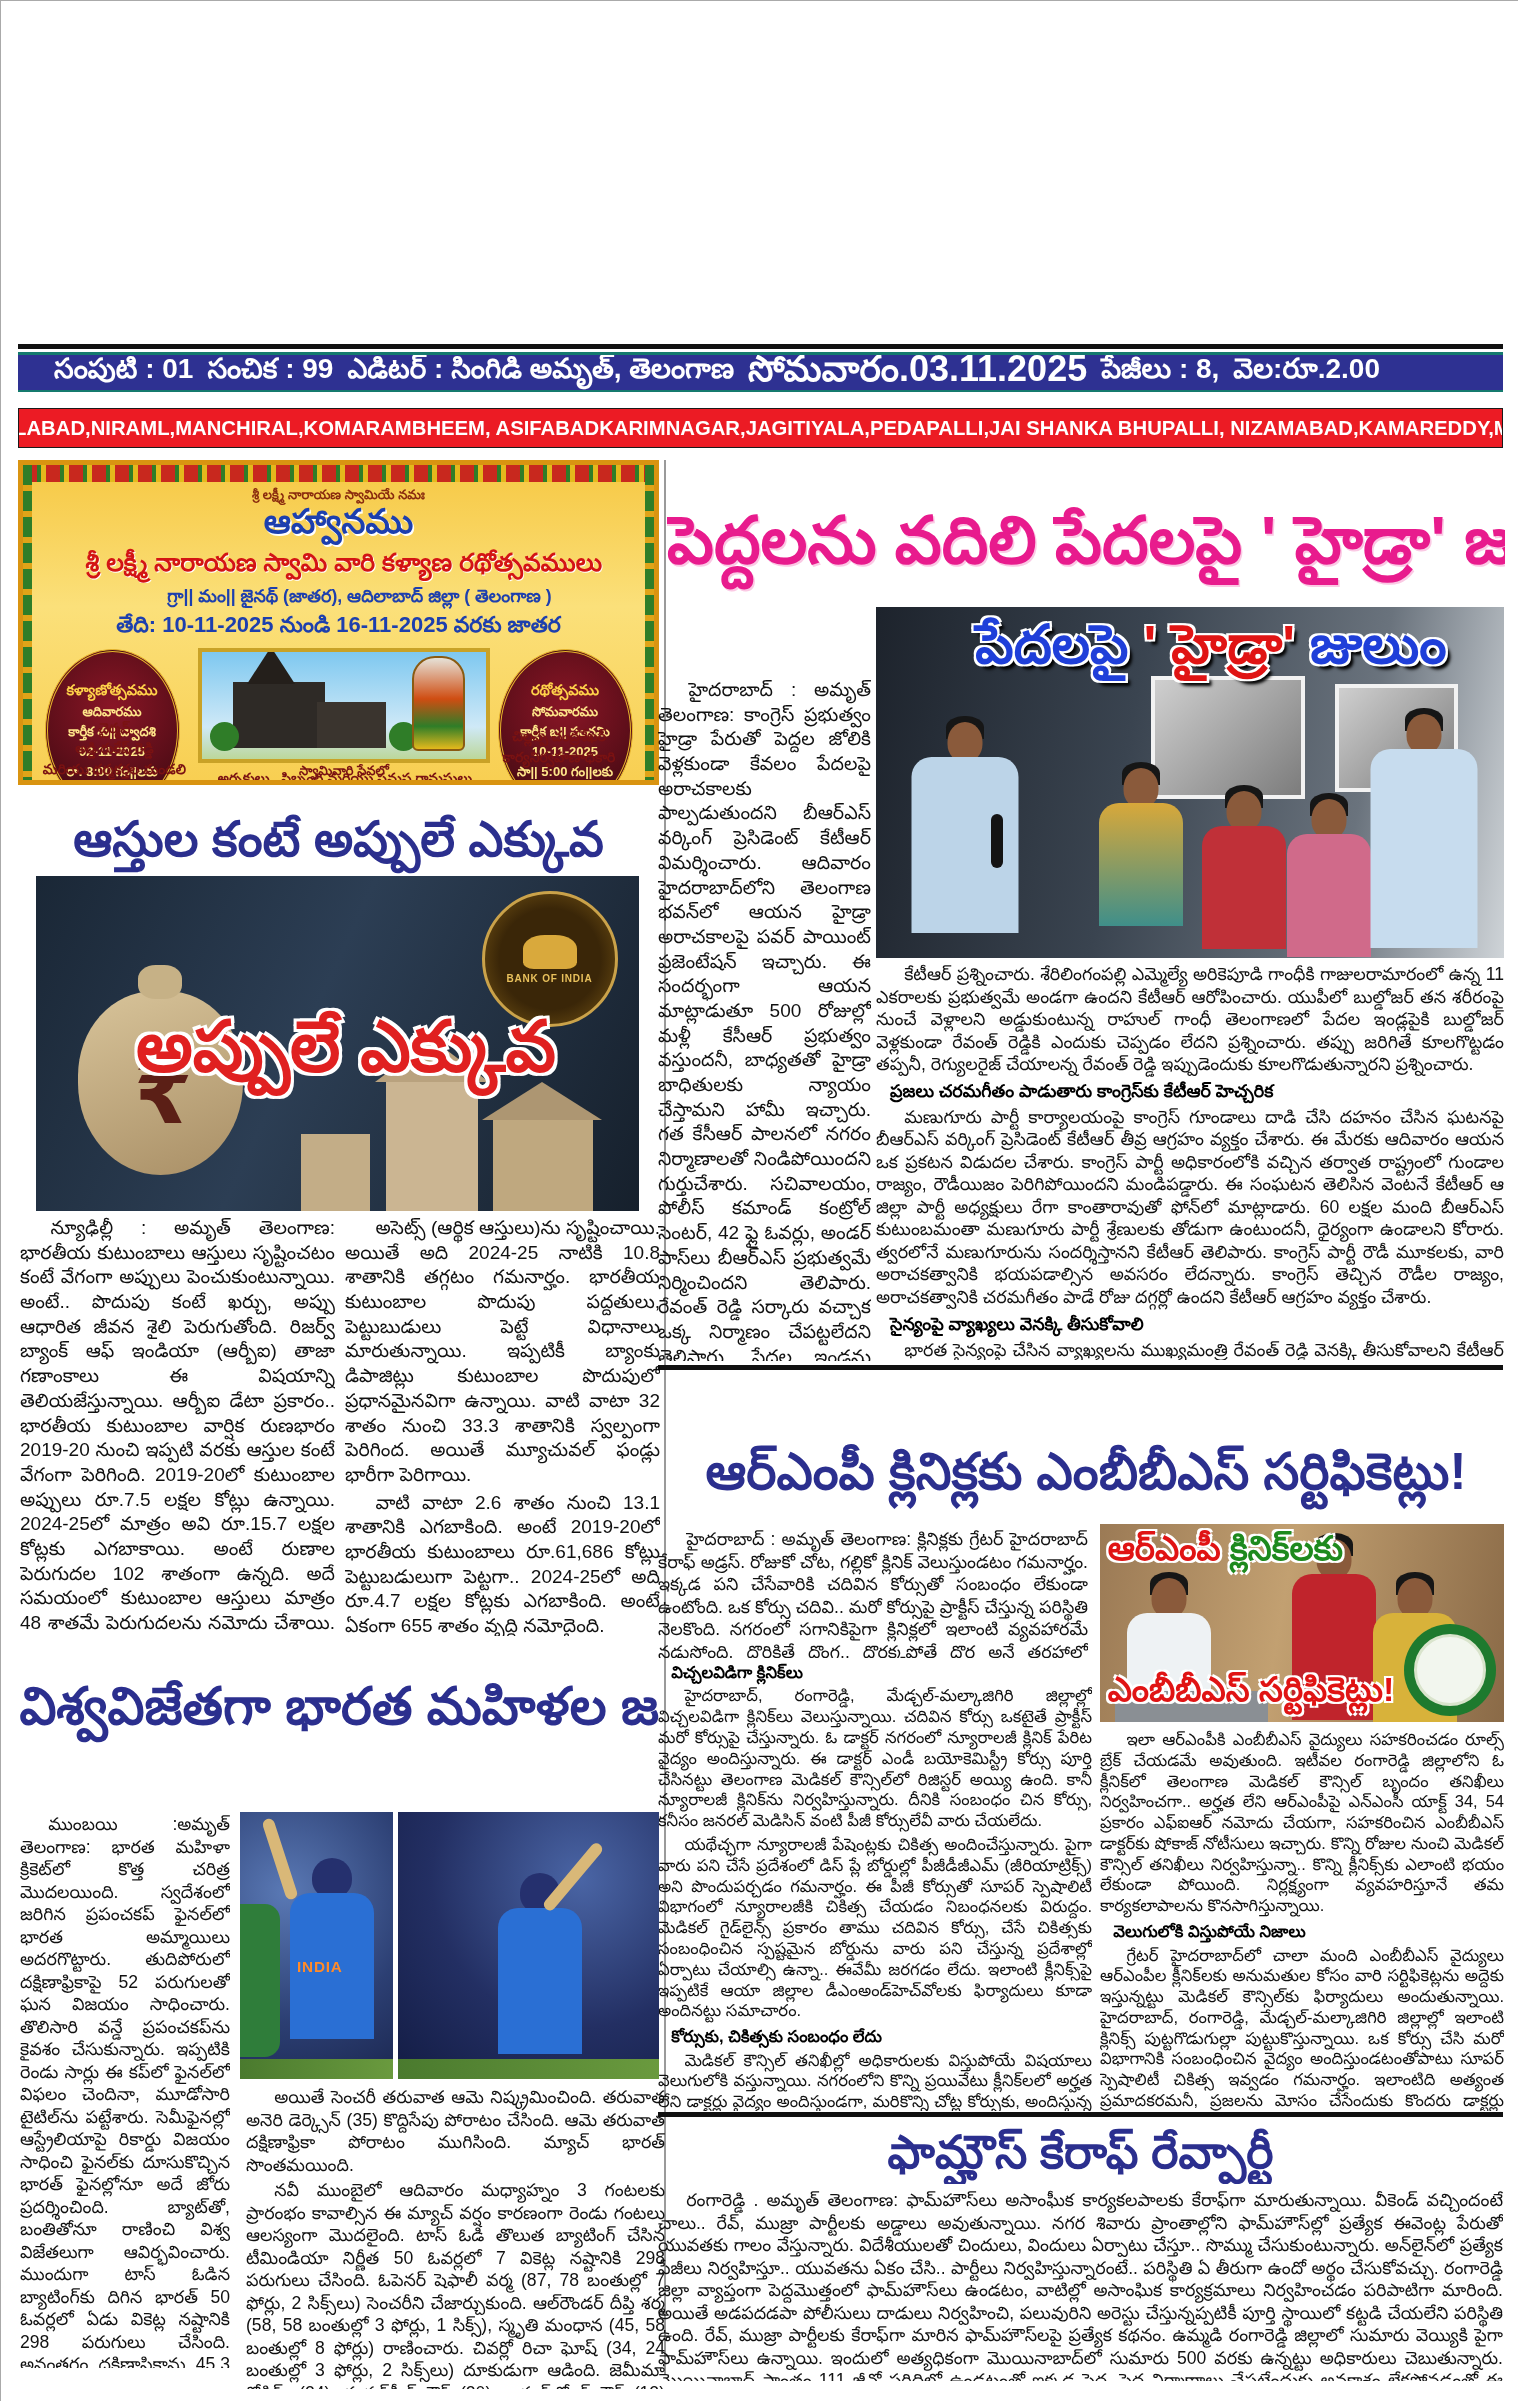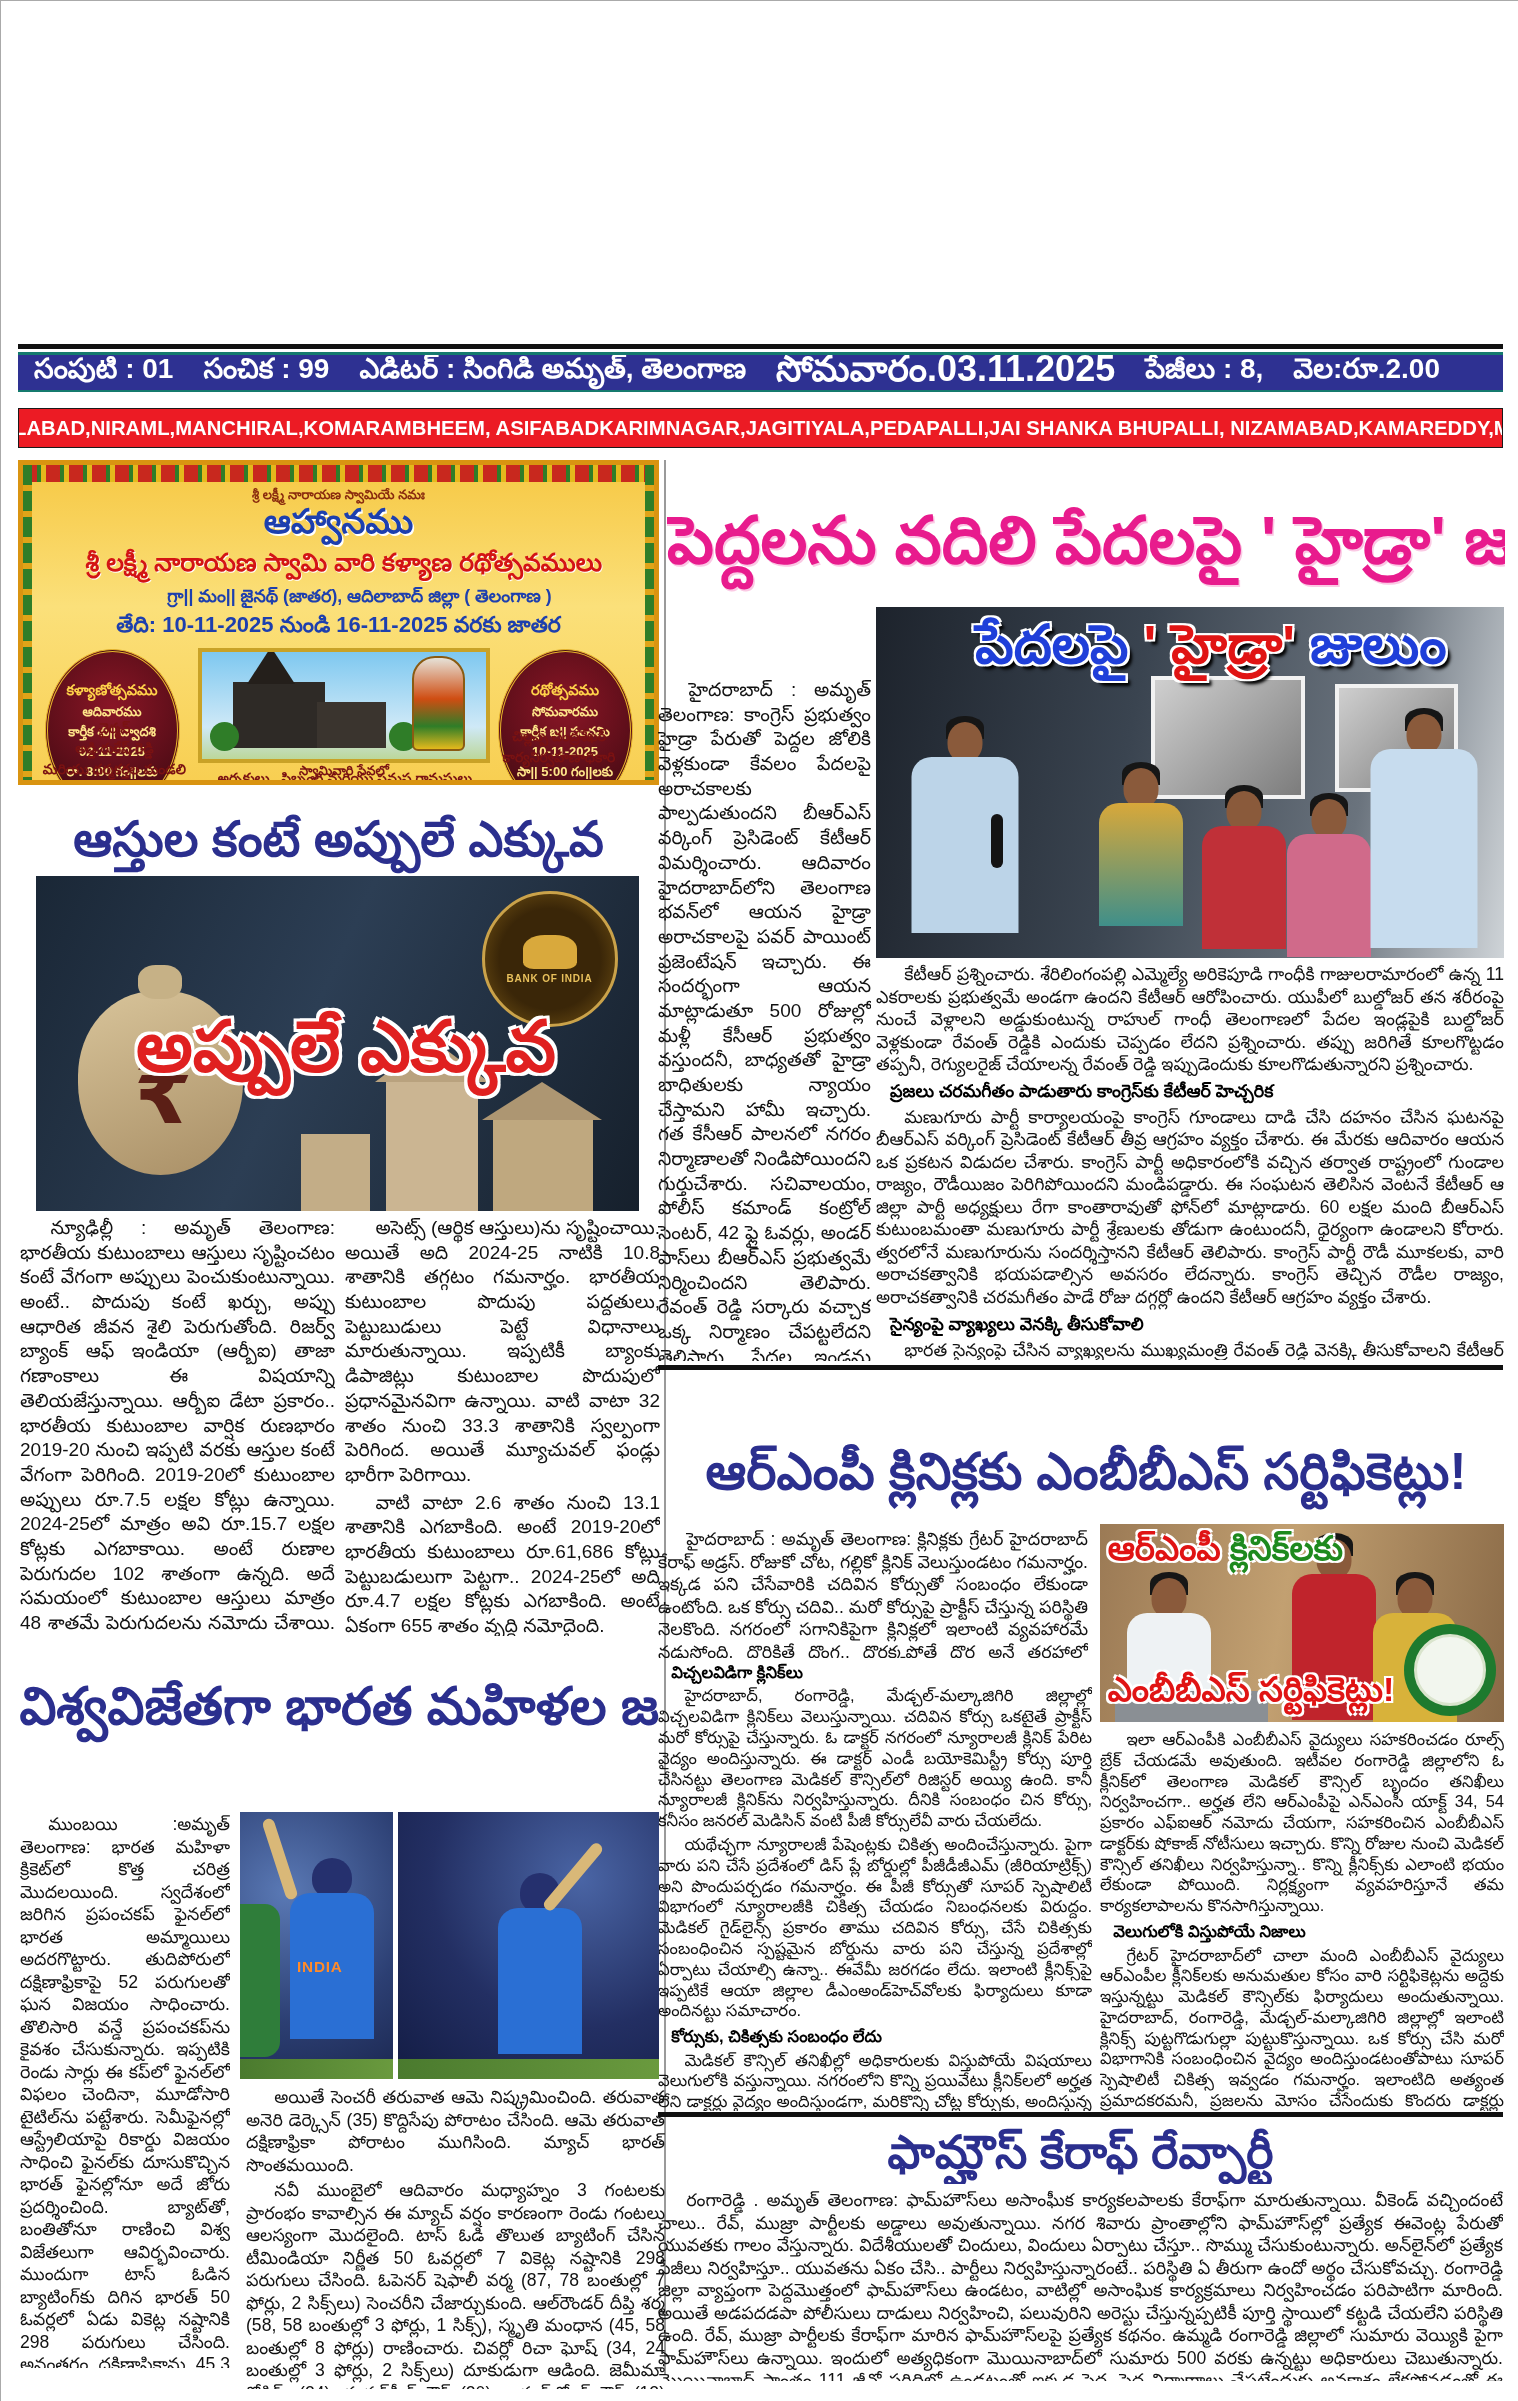--- a/index.html
+++ b/index.html
@@ -14,21 +14,21 @@
   .logo .l-a{left:14px;top:-7.7px;font-size:165px;}
   .logo .l-t{left:42px;top:58px;font-size:165px;}
   .mh-title{position:absolute;left:192px;top:46px;width:1266px;text-align:center;font-weight:bold;font-size:117px;line-height:1.6;
     color:#e01c22;white-space:nowrap;
     text-shadow:-3.8px -3.8px 0 #fff,3.8px -3.8px 0 #fff,-3.8px 3.8px 0 #fff,3.8px 3.8px 0 #fff,7px 7px 0 #38a33c;}
   .badge{position:absolute;left:606px;top:247px;width:658px;height:66px;background:#3a3aad;border:1.5px solid #23237d;
     color:#fff;font-weight:bold;font-size:44px;display:flex;align-items:center;justify-content:center;white-space:nowrap;
     text-shadow:1.5px 1.5px 0 #14145a;}
   .mh-rule{left:17px;top:343px;width:1485px;height:4.6px;background:#111;}
   .info-bar{left:17px;top:351px;width:1485px;height:40px;background:#2e3192;border-top:3.1px solid #157a6e;border-bottom:2.3px solid #157a6e;
-    color:#fff;display:flex;align-items:center;gap:30px;padding:0 16px;box-sizing:border-box;white-space:nowrap;overflow:hidden;}
+    color:#fff;display:flex;align-items:center;gap:14px;padding:0 36px;box-sizing:border-box;white-space:nowrap;overflow:hidden;}
   .info-bar .it{font-weight:bold;font-size:28px;}
   .info-bar .date{font-size:36px;font-weight:bold;}
   .pub-bar{left:17px;top:407px;width:1485px;height:40px;background:#ec1b24;border:1.5px solid #1a1a1a;box-sizing:border-box;
     color:#fff;font-weight:bold;font-size:20.3px;display:flex;align-items:center;justify-content:center;white-space:nowrap;overflow:hidden;}
   
   .vrule{left:663px;top:459px;width:1.5px;height:1914px;background:#9a9a9a;}
   .hrule{background:#111;height:4.6px;}
   
   .ad{left:17px;top:459px;width:641px;height:325px;border:5.4px solid #d99411;box-sizing:border-box;
     background:linear-gradient(180deg,#f6c844 0%,#fbe07a 45%,#f8cf52 100%);overflow:hidden;}

